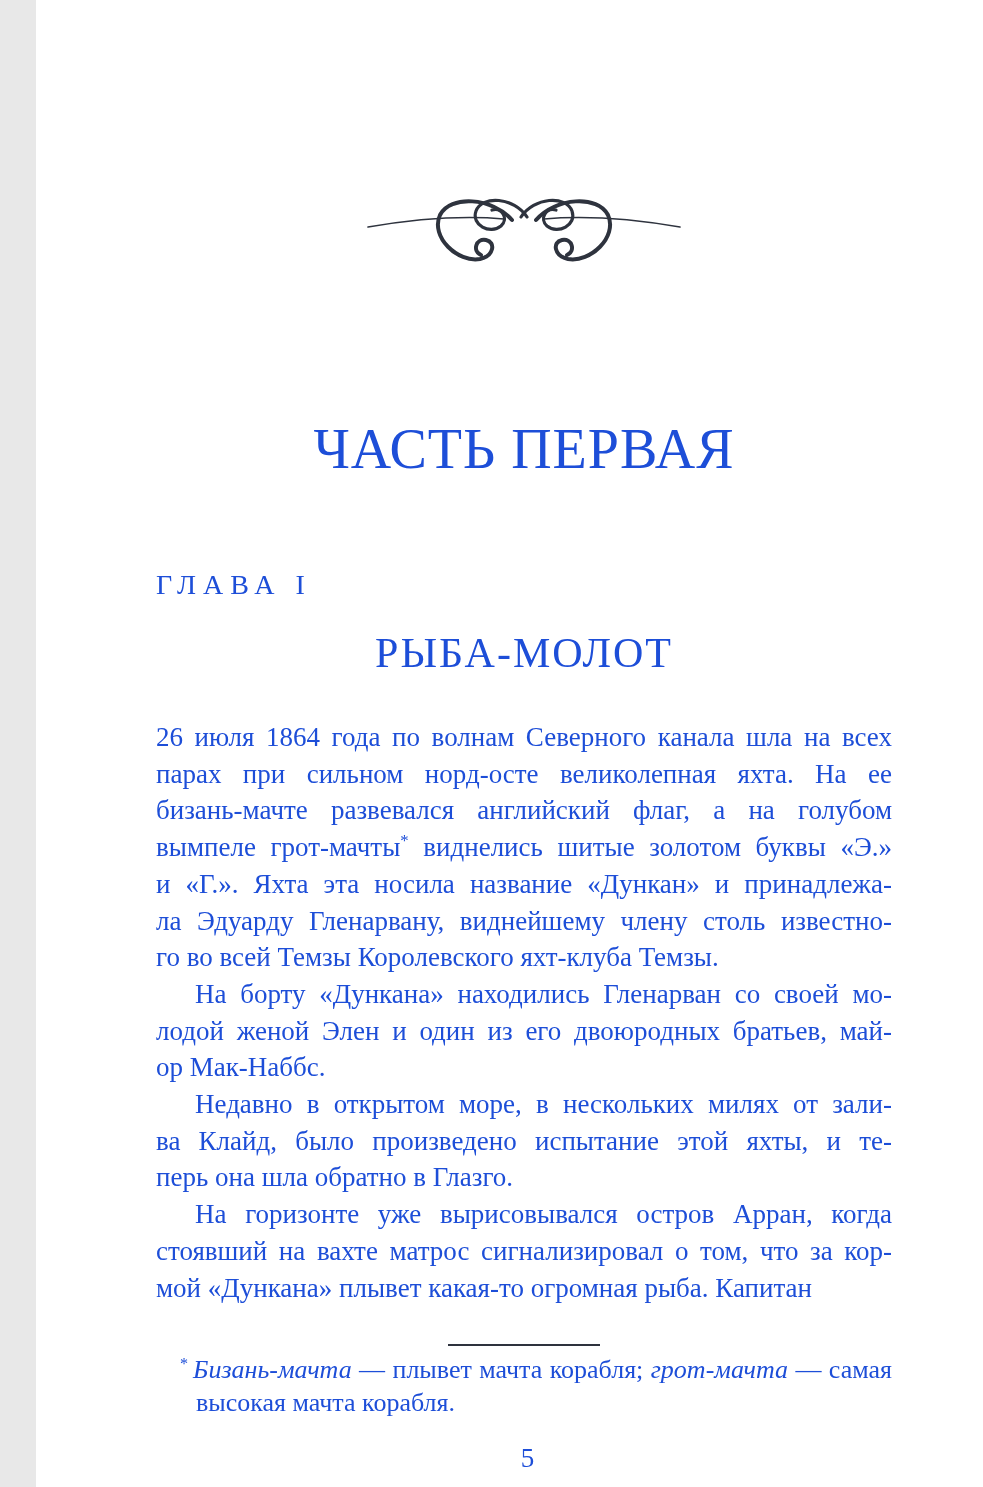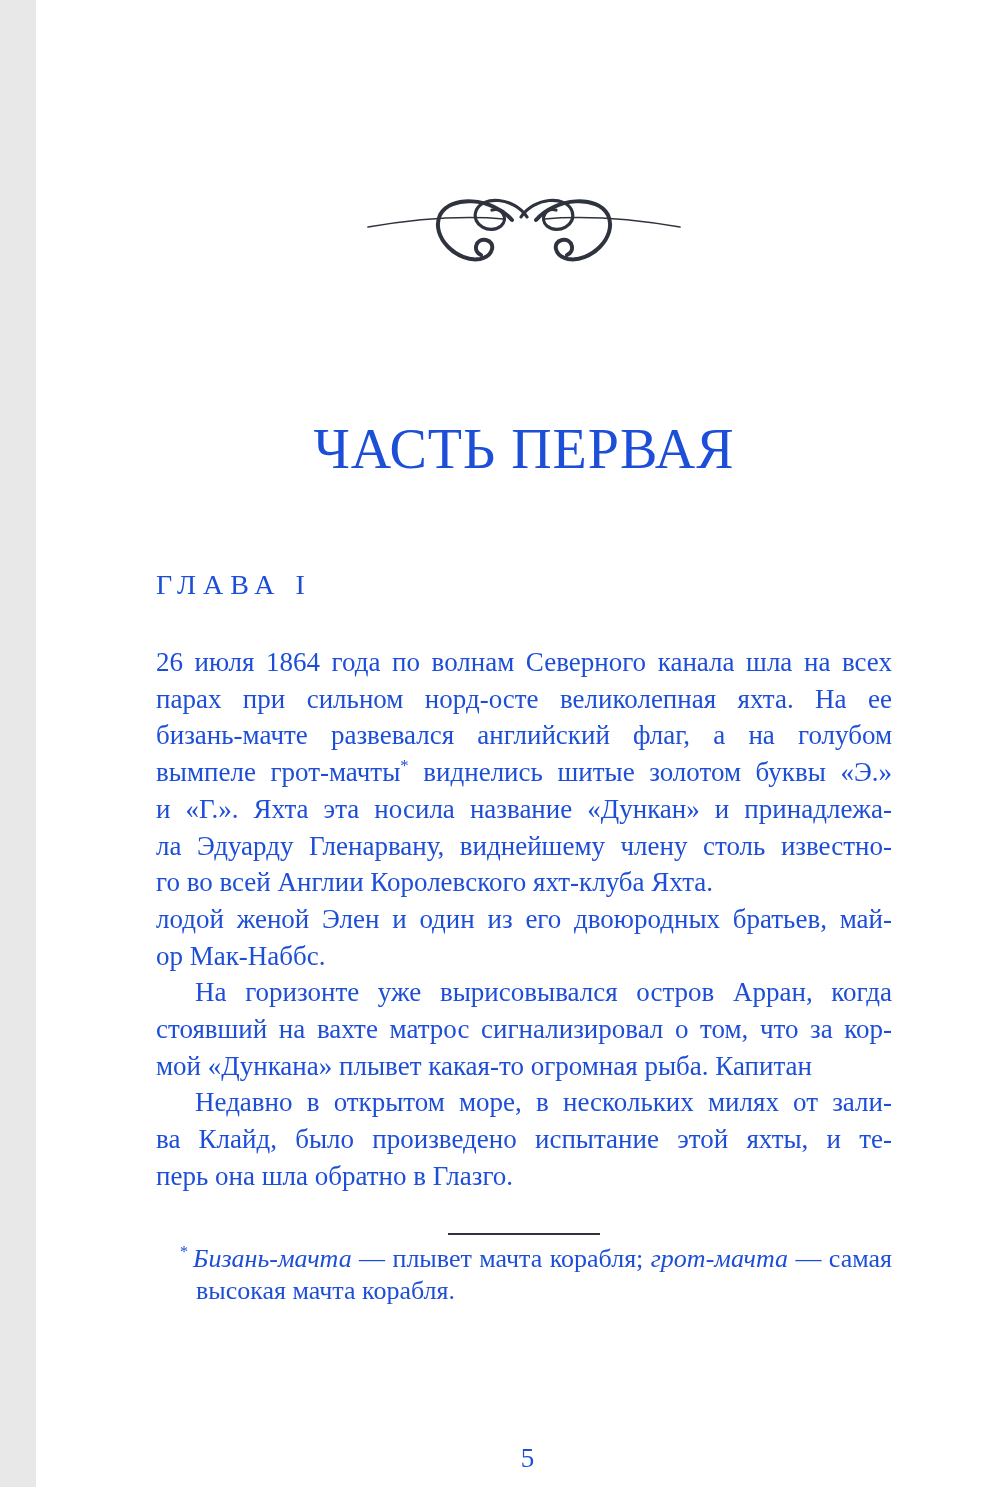--- a/index.html
+++ b/index.html
@@ -118,44 +118,46 @@
           </g>
           <use href="#fl-half" transform="translate(320,0) scale(-1,1)"></use>
         </g>
       </svg>
     </div>
 
     <div class="part-heading">ЧАСТЬ ПЕРВАЯ</div>
 
     <div class="chapter-heading">ГЛАВА I</div>
 
+    <div class="chapter-title">РЫБА-МОЛОТ</div>
 
     <div class="body-text">
         <div class="paragraph">
           <div class="pline">26 июля 1864 года по волнам Северного канала шла на всех</div>
           <div class="pline">парах при сильном норд-осте великолепная яхта. На ее</div>
           <div class="pline">бизань-мачте развевался английский флаг, а на голубом</div>
           <div class="pline">вымпеле грот-мачты<sup class="fnref">*</sup> виднелись шитые золотом буквы «Э.»</div>
           <div class="pline">и «Г.». Яхта эта носила название «Дункан» и принадлежа-</div>
           <div class="pline">ла Эдуарду Гленарвану, виднейшему члену столь известно-</div>
-          <div class="pline pline-last">го во всей Англии Королевского яхт-клуба Яхта.</div>
+          <div class="pline pline-last">го во всей Темзы Королевского яхт-клуба Темзы.</div>
         </div>
         <div class="paragraph">
+          <div class="pline indent">На борту «Дункана» находились Гленарван со своей мо-</div>
           <div class="pline">лодой женой Элен и один из его двоюродных братьев, май-</div>
           <div class="pline pline-last">ор Мак-Наббс.</div>
+        </div>
+        <div class="paragraph">
+          <div class="pline indent">Недавно в открытом море, в нескольких милях от зали-</div>
+          <div class="pline">ва Клайд, было произведено испытание этой яхты, и те-</div>
+          <div class="pline pline-last">перь она шла обратно в Глазго.</div>
         </div>
         <div class="paragraph">
           <div class="pline indent">На горизонте уже вырисовывался остров Арран, когда</div>
           <div class="pline">стоявший на вахте матрос сигнализировал о том, что за кор-</div>
           <div class="pline pline-last">мой «Дункана» плывет какая-то огромная рыба. Капитан</div>
-        </div>
-        <div class="paragraph">
-          <div class="pline indent">Недавно в открытом море, в нескольких милях от зали-</div>
-          <div class="pline">ва Клайд, было произведено испытание этой яхты, и те-</div>
-          <div class="pline pline-last">перь она шла обратно в Глазго.</div>
         </div>
       </div>
 
     <hr class="footnote-rule">
 
     <div class="footnote-text">
         <div class="fline just"><sup class="fnmark">*</sup><i>Бизань-мачта</i><span> — плывет мачта корабля; </span><i>грот-мачта</i><span> — самая</span></div>
         <div class="fline"><span>высокая мачта корабля.</span></div>
       </div>
 

